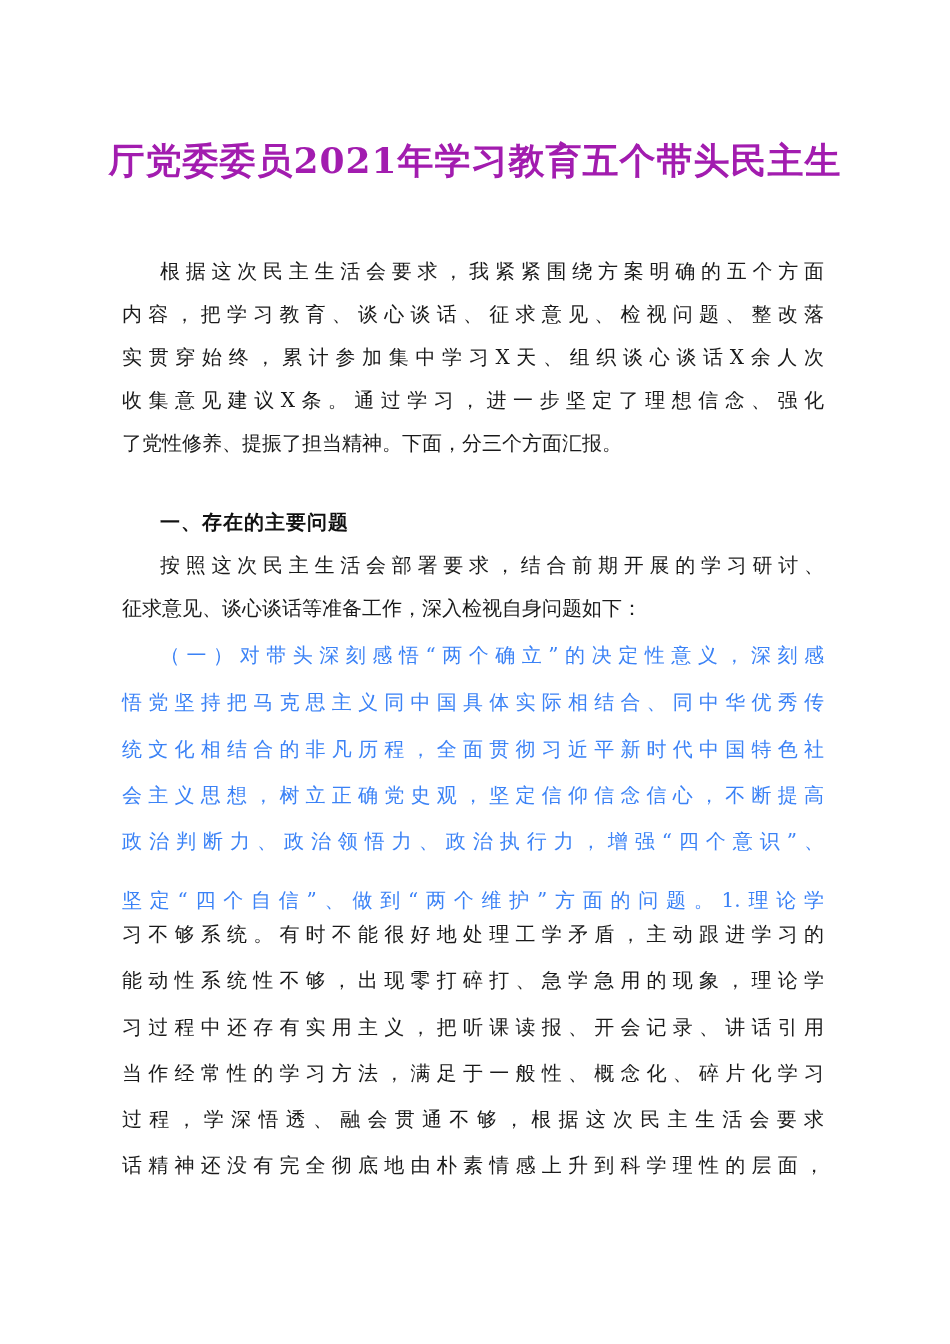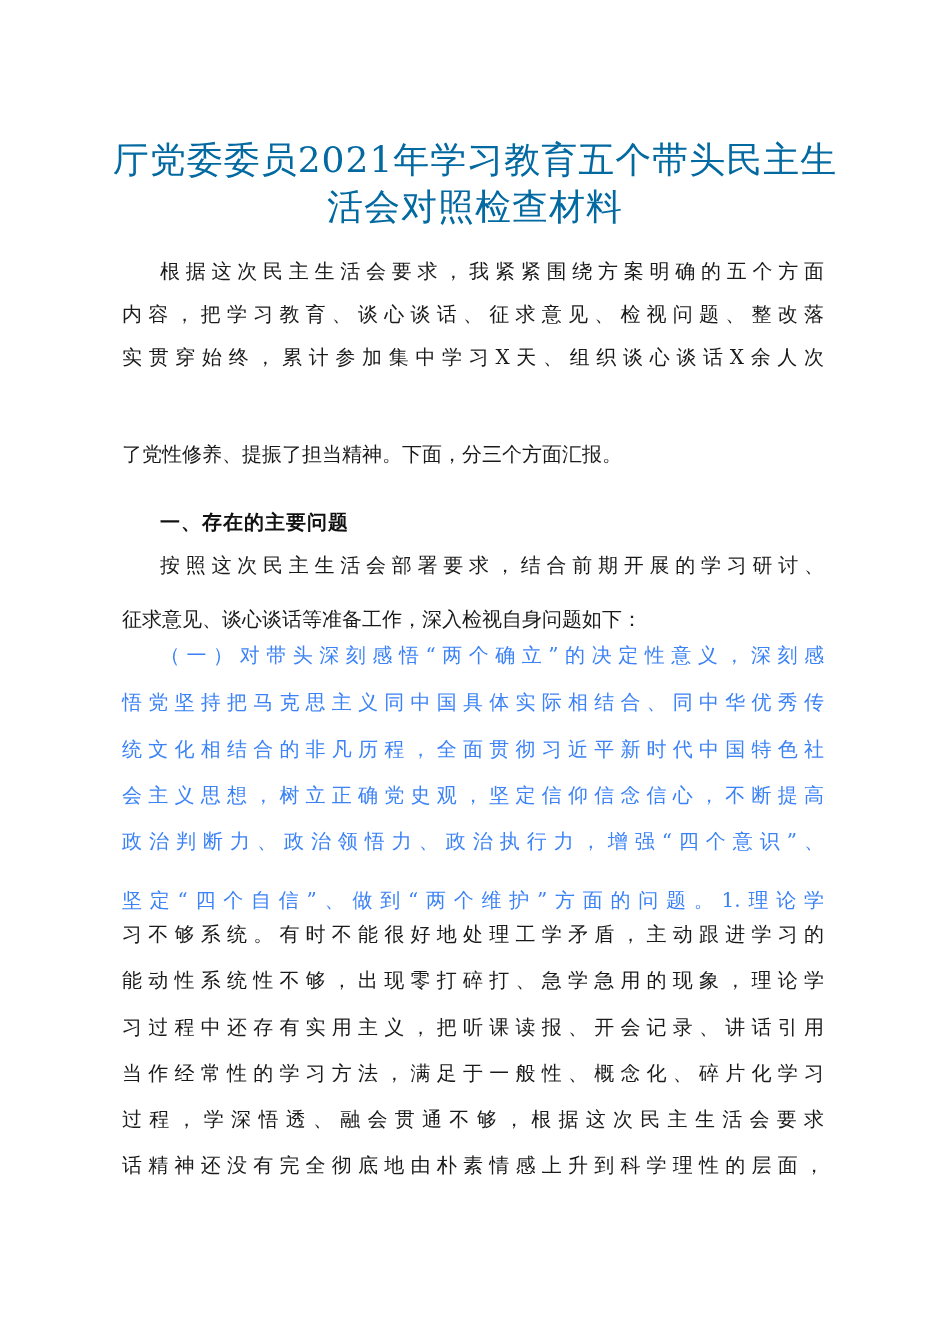--- a/index.html
+++ b/index.html
@@ -1,39 +1,39 @@
 <!DOCTYPE html>
 <html><head>
 <meta charset="utf-8">
 <style>
   html, body { margin: 0; padding: 0; background: #ffffff; }
   body { width: 950px; height: 1344px; position: relative; overflow: hidden; }
   .page { position: absolute; left: 0; top: 0; width: 950px; height: 1344px; background: #ffffff; color: #111; }
   .title { position: absolute; left: 0; width: 950px; text-align: center;
-           font-family: "DejaVu Serif", "Liberation Serif", serif; font-weight: normal;
-           font-size: 36px; line-height: 44px; color: #0369a1; letter-spacing: 1px; }
+           font-family: "DejaVu Serif", "Liberation Serif", serif; font-weight: bold;
+           font-size: 36px; line-height: 44px; color: #a21caf; letter-spacing: 1px; }
   .line { position: absolute; left: 122px; width: 702px; height: 38px;
           font-family: "DejaVu Serif", "Liberation Serif", serif; font-size: 20px; line-height: 38px;
           color: #1a1a1a; text-align: justify; text-align-last: justify; white-space: nowrap; }
   .line.indent { left: 160px; width: 664px; }
-  .line.last { text-align-last: left; margin-top: 11px; }
+  .line.last { text-align-last: left; }
   .line.heading { font-family: "DejaVu Sans", "Liberation Sans", sans-serif; font-weight: bold; color: #111; text-align-last: left; letter-spacing: 1px; }
   .line.dense { color: #3b82f6; }
 </style>
 </head>
 <body>
 
 <div class="page">
 
   <div class="title" style="top:138px;">厅党委委员2021年学习教育五个带头民主生</div>
-  <div class="title" style="top:185px;">活会对照检查材料</div>
 
   <div class="line indent" style="top:252px;">根据这次民主生活会要求，我紧紧围绕方案明确的五个方面</div>
   <div class="line" style="top:295px;">内容，把学习教育、谈心谈话、征求意见、检视问题、整改落</div>
   <div class="line" style="top:338px;">实贯穿始终，累计参加集中学习X天、组织谈心谈话X余人次</div>
+  <div class="line" style="top:381px;">收集意见建议X条。通过学习，进一步坚定了理想信念、强化</div>
   <div class="line last" style="top:424px;">了党性修养、提振了担当精神。下面，分三个方面汇报。</div>
 
   <div class="line indent heading" style="top:503px;">一、存在的主要问题</div>
 
   <div class="line indent" style="top:546px;">按照这次民主生活会部署要求，结合前期开展的学习研讨、</div>
   <div class="line last" style="top:589px;">征求意见、谈心谈话等准备工作，深入检视自身问题如下：</div>
 
   <div class="line indent dense" style="top:636px;">（一）对带头深刻感悟“两个确立”的决定性意义，深刻感</div>
   <div class="line dense" style="top:683px;">悟党坚持把马克思主义同中国具体实际相结合、同中华优秀传</div>
   <div class="line dense" style="top:730px;">统文化相结合的非凡历程，全面贯彻习近平新时代中国特色社</div>

